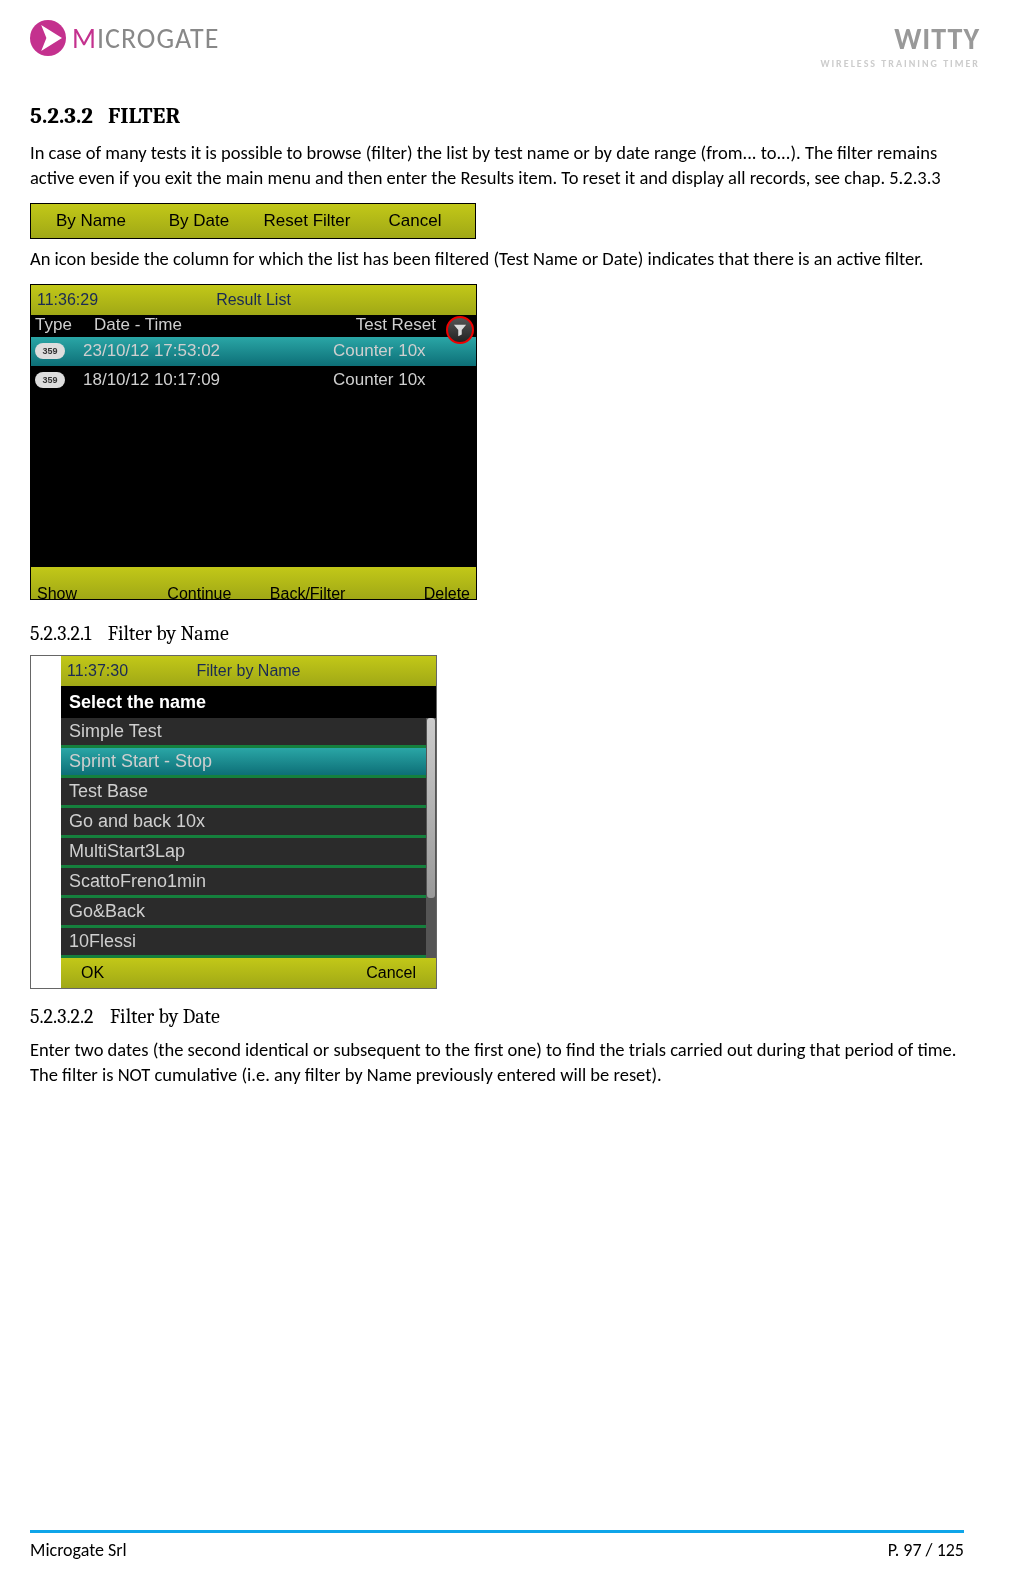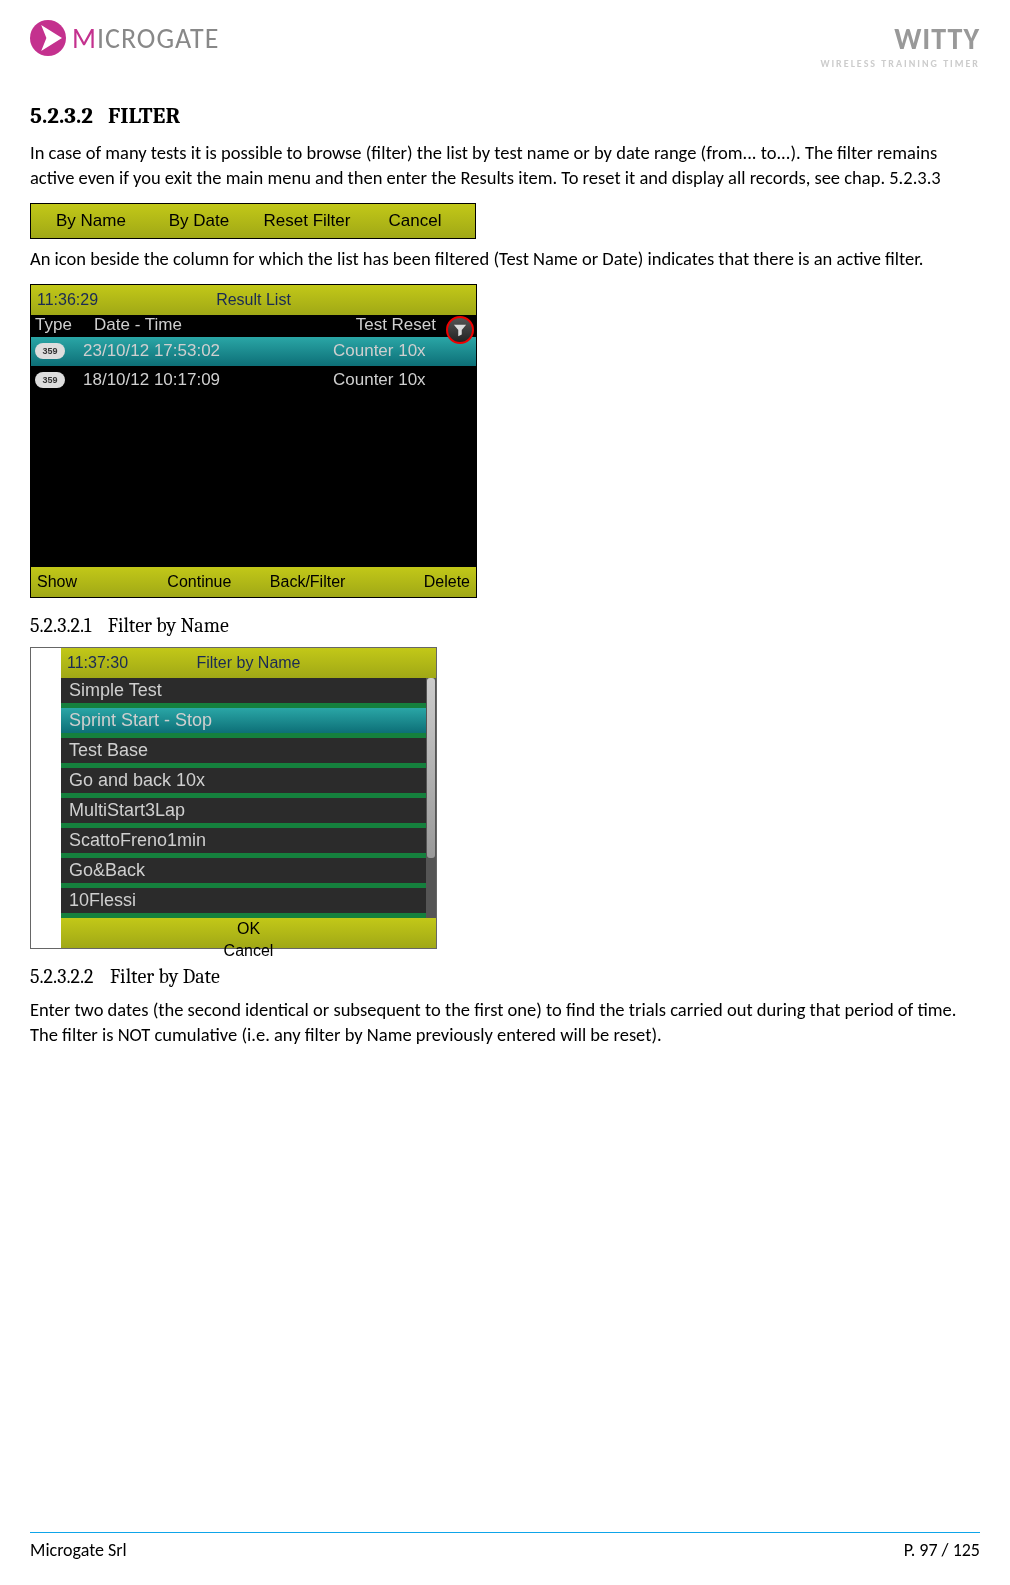--- a/index.html
+++ b/index.html
@@ -106,64 +106,64 @@
     font-size: 9px; color: #333; font-weight: 700;
     display: flex; align-items: center; justify-content: center;
     margin-right: 18px;
   }
   .rl-row .dt { width: 250px; }
   .rl-row .tn { flex: 1; }
   .dev-footer {
     background: linear-gradient(#c2c818, #a0a816);
     height: 30px; display: flex; align-items: flex-start;
     font-family: Arial, sans-serif; font-size: 16px;
-    color: #000; padding: 4px 6px;
+    color: #000; padding: 16px 6px;
   }
   .dev-footer span { flex: 1; text-align: center; }
   .dev-footer span:first-child { text-align: left; }
   .dev-footer span:last-child { text-align: right; }
 
   
   .nameshot { width: 407px; display:inline-block; border:1px solid #666;padding-left:30px;}
   .ns-title {
     background: #000; color: #fff; height: 32px;
     display: flex; align-items: center;
     font-family: Arial, sans-serif; font-size: 18px; font-weight: 600;
     padding: 0 8px;
   }
   .ns-list {
     background: #2b2b2b; position: relative;
   }
   .ns-item {
     height: 30px; display: flex; align-items: center;
     font-family: Arial, sans-serif; font-size: 18px;
     color: #cfcfcf; padding: 0 8px;
-    border-bottom: 5px solid #15803d;
+    border-bottom: 3px solid #15803d;
   }
   .ns-item.sel { background: linear-gradient(#2aa6a6,#0d6f77); }
   .ns-scroll {
     position: absolute; right: 0; top: 0; bottom: 0; width: 10px;
     background: #555;
   }
   .ns-scroll::after {
     content: ""; position: absolute; left: 1px; top: 0;
     width: 8px; height: 75%; background: linear-gradient(#ccc,#999);
     border-radius: 3px;
   }
   .ns-footer {
     background: linear-gradient(#c2c818, #a0a816);
     height: 30px; display: flex; align-items: center;
     justify-content: space-between;
     font-family: Arial, sans-serif; font-size: 16px;
-    color: #000; padding: 0 20px; flex-direction: column;
+    color: #000; padding: 0 20px;
   }
 
   .page-footer {
-    position: absolute; bottom: 24px; left: 30px; right: 30px;
-    border-top: 1px solid #0ea5e9; padding-top: 6px;
+    position: absolute; bottom: 24px; left: 30px; right: 46px;
+    border-top: 3px solid #0ea5e9; padding-top: 6px;
     display: flex; justify-content: space-between;
     font-size: 18px;
   }
 </style>
 </head>
 <body>
 
 <div class="header">
   <div class="logo-left">
     <div class="logo-circle"></div>
@@ -237,20 +237,21 @@
     <span class="num">5.2.3.2.1</span>
     <span>Filter by Name</span>
   </h3>
 
   
   <div class="nameshot">
     <div class="dev-header">
       <span class="time">11:37:30</span>
       <span class="title">Filter  by  Name</span>
     </div>
+    <div class="ns-title">Select the name</div>
     <div class="ns-list">
       <div class="ns-item">Simple  Test</div>
       <div class="ns-item sel">Sprint  Start - Stop</div>
       <div class="ns-item">Test  Base</div>
       <div class="ns-item">Go  and  back  10x</div>
       <div class="ns-item">MultiStart3Lap</div>
       <div class="ns-item">ScattoFreno1min</div>
       <div class="ns-item">Go&amp;Back</div>
       <div class="ns-item">10Flessi</div>
       <div class="ns-scroll"></div>

